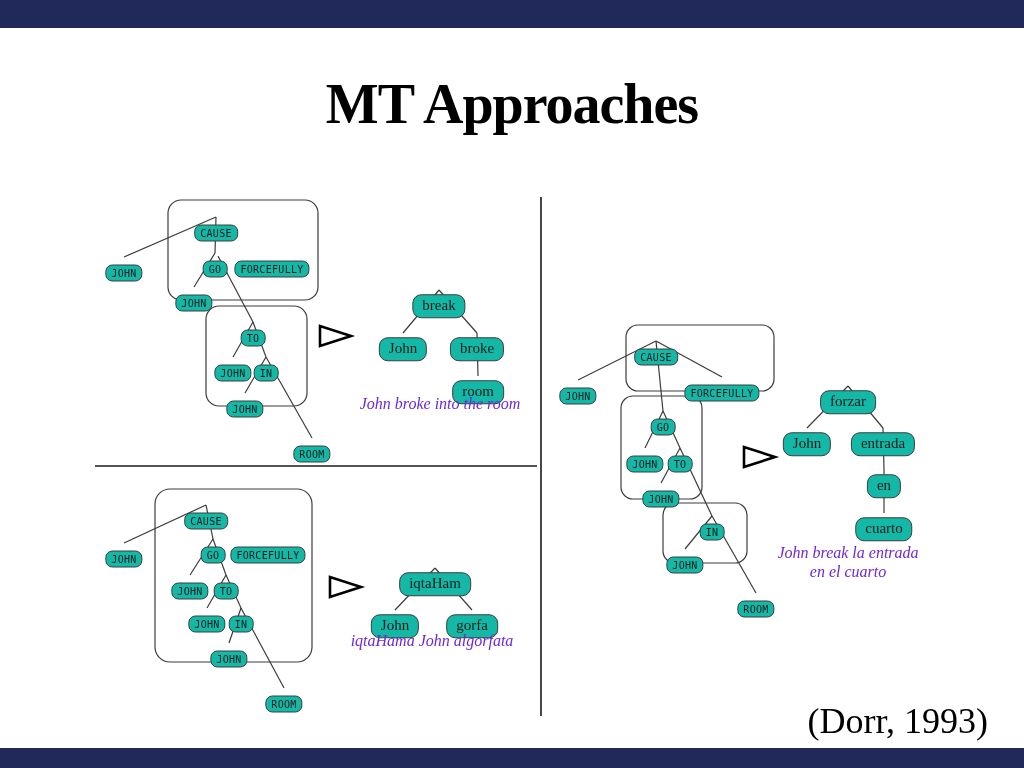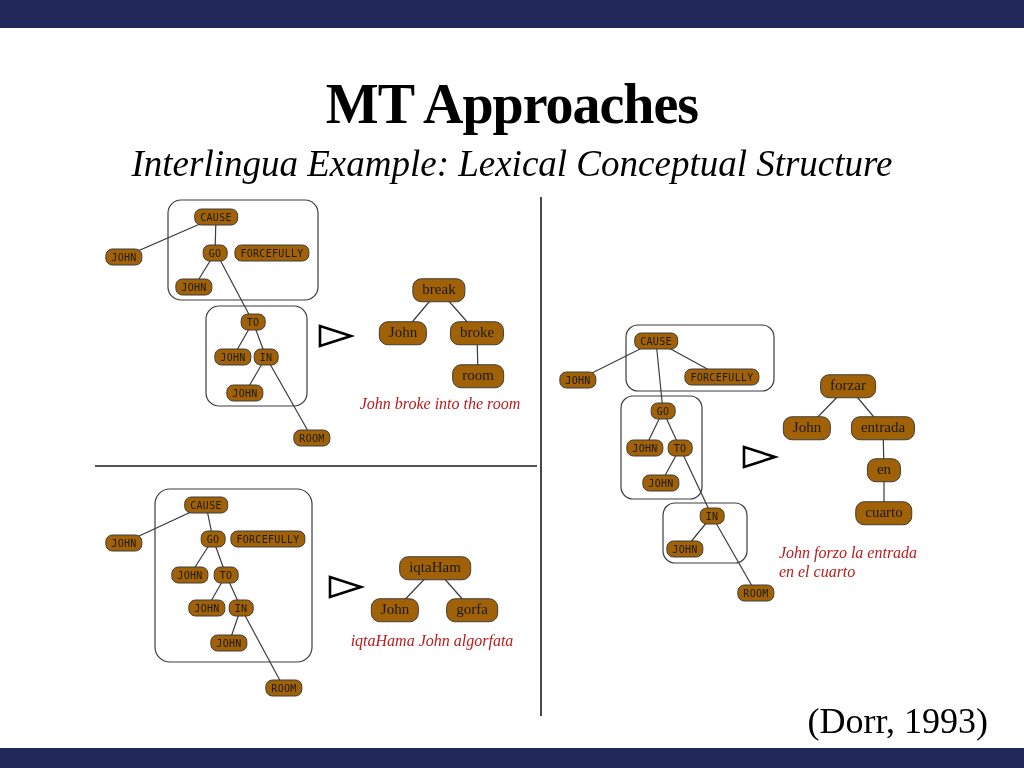--- a/index.html
+++ b/index.html
@@ -13,41 +13,40 @@
   .title { position:absolute; top:72px; left:0; width:1024px; text-align:center;
            font-weight:bold; font-size:56px; color:#000; letter-spacing:-1px; }
   .subtitle { position:absolute; top:142px; left:0; width:1024px; text-align:center;
               font-style:italic; font-size:37px; color:#000; }
 
   svg.layer { position:absolute; left:0; top:0; width:1024px; height:768px; }
   svg.layer line, svg.layer rect { stroke:#3c3c3c; stroke-width:1.2; fill:none; }
   svg.layer line.divider { stroke:#1a1a1a; stroke-width:1.6; }
   svg.layer path.arrow { fill:#ffffff; stroke:#000000; stroke-width:2.6; stroke-linejoin:miter; }
 
-  .node { position:absolute; transform:translate(-50%,-50%); background:#a16207;
+  .node { position:absolute; transform:translate(-50%,-50%); background:#14b8a6;
           border:1.2px solid #3c3c3c; border-radius:7px; padding:1px 5px;
-          white-space:nowrap; line-height:1.3; color:#1a1a1a; }
+          white-space:nowrap; line-height:1.3; color:#1a1a1a;margin-top:16px; }
   .lcs { font-family:"DejaVu Sans Mono", monospace; font-size:10px; letter-spacing:0.3px; }
   .word { font-family:"Liberation Serif", serif; font-size:15px; border-radius:9px; padding:1px 9px; }
 
   .caption { position:absolute; transform:translate(-50%,-50%); font-style:italic;
-             font-size:16px; white-space:nowrap; color:#b91c1c; }
+             font-size:16px; white-space:nowrap; color:#6d28d9; text-align:center; }
   .caption .cap-line { line-height:1.2; }
   .citation { position:absolute; right:36px; top:700px; font-size:36px; color:#000; }
 </style>
 </head>
 <body>
 
 <div class="slide">
 
   <div class="bar bar-top"></div>
   <div class="bar bar-bottom"></div>
 
   <div class="title">MT Approaches</div>
-  <div class="subtitle">Interlingua Example: Lexical Conceptual Structure</div>
 
   <svg class="layer" viewBox="0 0 1024 768">
 
     <line class="divider" x1="541" y1="197" x2="541" y2="716"></line>
     <line class="divider" x1="95" y1="466" x2="537" y2="466"></line>
 
     <rect x="168" y="200" width="150" height="100" rx="13"></rect>
     <rect x="206" y="306" width="101" height="100" rx="13"></rect>
 
     <line x1="216" y1="217" x2="124" y2="257"></line>
@@ -151,20 +150,20 @@
     <div class="node lcs" style="left:685px;top:549px">JOHN</div>
     <div class="node lcs" style="left:756px;top:593px">ROOM</div>
 
     <div class="node word" style="left:848px;top:386px">forzar</div>
     <div class="node word" style="left:807px;top:428px">John</div>
     <div class="node word" style="left:883px;top:428px">entrada</div>
     <div class="node word" style="left:884px;top:470px">en</div>
     <div class="node word" style="left:884px;top:513px">cuarto</div>
 
     <div class="caption" style="left:848px;top:562px">
-      <div class="cap-line">John forzo la entrada</div>
+      <div class="cap-line">John break la entrada</div>
       <div class="cap-line">en el cuarto</div>
     </div>
   </div>
 
   <div class="citation">(Dorr, 1993)</div>
 
 </div>
 
 </body></html>

